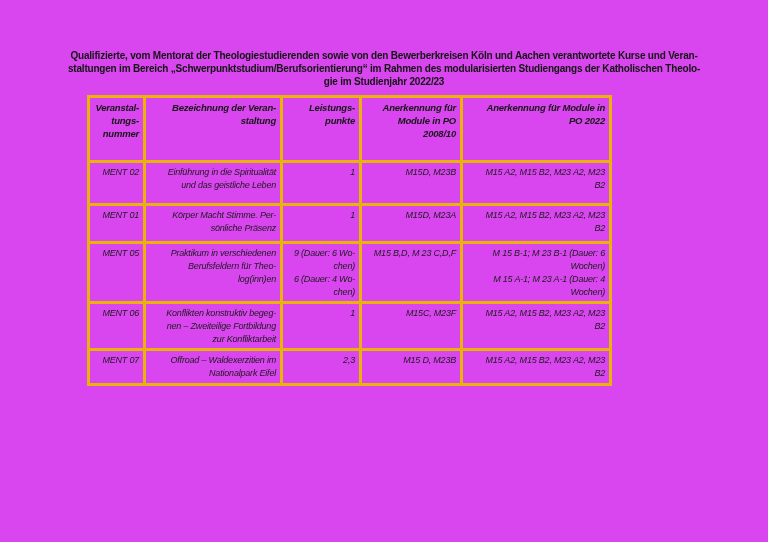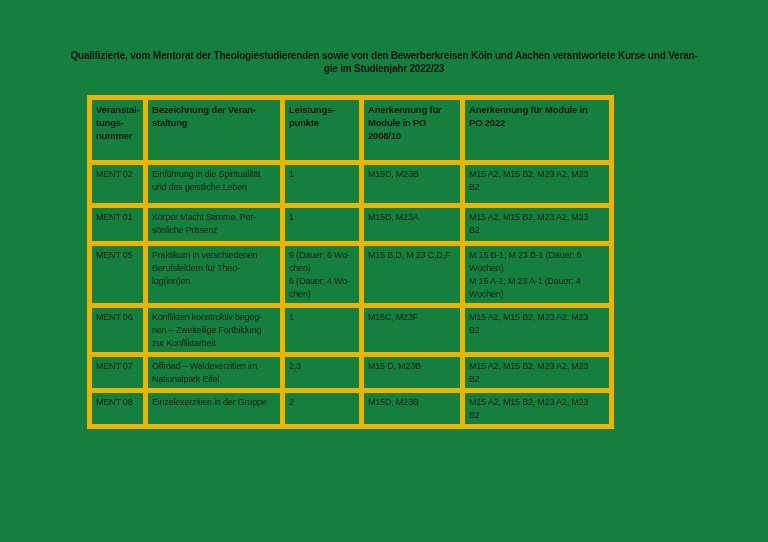--- a/index.html
+++ b/index.html
@@ -4,21 +4,21 @@
 <style>
   html, body {
     margin: 0;
     padding: 0;
     background: #ffffff;
   }
   .page {
     position: relative;
     width: 768px;
     height: 542px;
-    background: #15803d;
+    background: #d946ef;
     font-family: "Liberation Sans", sans-serif;
     color: #1c1c1c;
     overflow: hidden;
   }
   .doc-title {
     position: absolute;
     top: 49px;
     left: 0;
     right: 0;
     width: 700px;
@@ -41,30 +41,31 @@
     border-collapse: collapse;
     table-layout: fixed;
   }
   col.c1 { width: 56px; }
   col.c2 { width: 137px; }
   col.c3 { width: 79px; }
   col.c4 { width: 101px; }
   col.c5 { width: 149px; }
   .course-table th,
   .course-table td {
-    border: 5px solid #eab308;
+    border: 3px solid #eab308;
     vertical-align: top;
-    text-align: left;
+    text-align: right;
     padding: 3px 4px 2px 4px;
     font-size: 9px;
     line-height: 13px;
     letter-spacing: -0.2px;
     white-space: pre-line;
     overflow: hidden;
     color: #1c1c1c;
+    font-style: italic;
   }
   .course-table th {
     font-weight: bold;
     font-size: 9.5px;
     color: #161616;
   }
   tr.header-row { height: 65px; }
   tr.row-1 { height: 35px; }
   tr.row-2 { height: 43px; }
   tr.row-3 { height: 34px; }
@@ -74,20 +75,21 @@
   tr.row-7 { height: 35px; }
   tr.row-8 { height: 31px; }
 </style>
 </head>
 <body>
 
 <div class="page">
 
   <div class="doc-title">
     <div class="title-line">Qualifizierte, vom Mentorat der Theologiestudierenden sowie von den Bewerberkreisen Köln und Aachen verantwortete Kurse und Veran-</div>
+    <div class="title-line">staltungen im Bereich „Schwerpunktstudium/Berufsorientierung“ im Rahmen des modularisierten Studiengangs der Katholischen Theolo-</div>
     <div class="title-line">gie im Studienjahr 2022/23</div>
   </div>
 
   <table class="course-table">
     <colgroup>
       <col class="c1">
         <col class="c2">
         <col class="c3">
         <col class="c4">
         <col class="c5">
@@ -154,24 +156,16 @@
       </tr>
       <tr class="row-7">
         <td>MENT 07</td>
         <td>Offroad – Waldexerzitien im
 Nationalpark Eifel</td>
         <td>2,3</td>
         <td>M15 D, M23B</td>
         <td>M15 A2, M15 B2, M23 A2, M23
 B2</td>
       </tr>
-      <tr class="row-8">
-        <td>MENT 08</td>
-        <td>Einzelexerzitien in der Gruppe</td>
-        <td>2</td>
-        <td>M15D, M23B</td>
-        <td>M15 A2, M15 B2, M23 A2, M23
-B2</td>
-      </tr>
     </tbody>
   </table>
 
 </div>
 
 </body></html>

